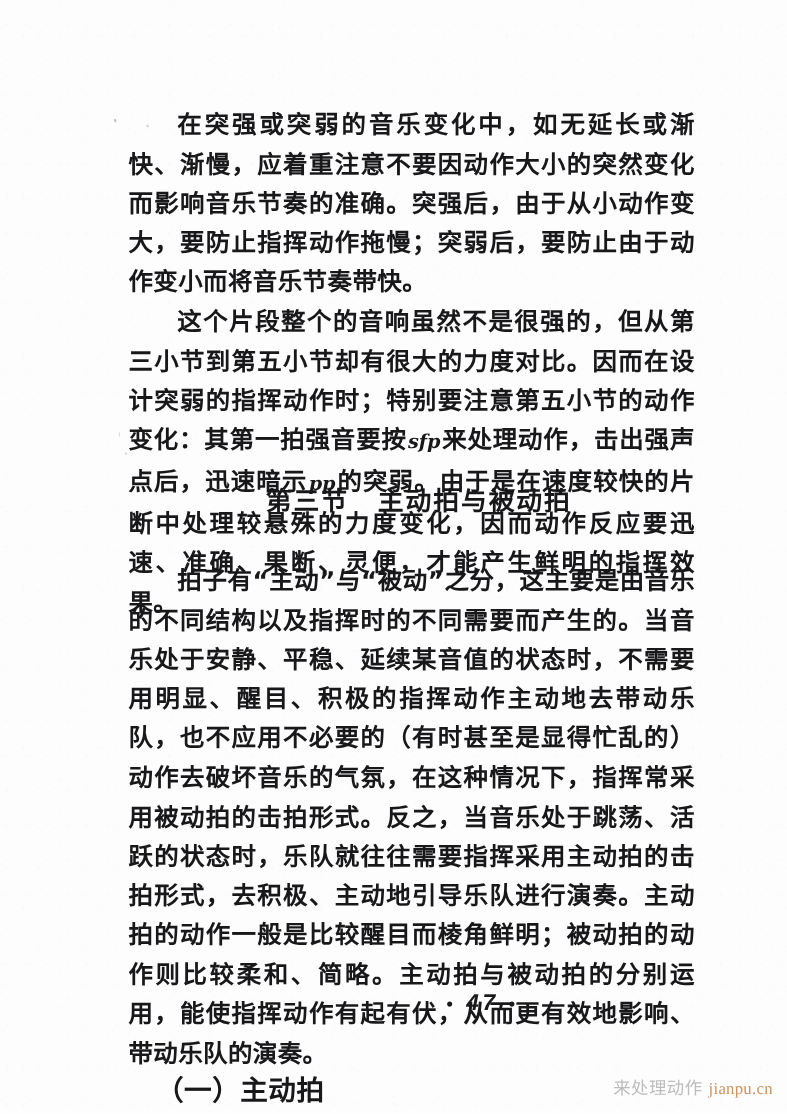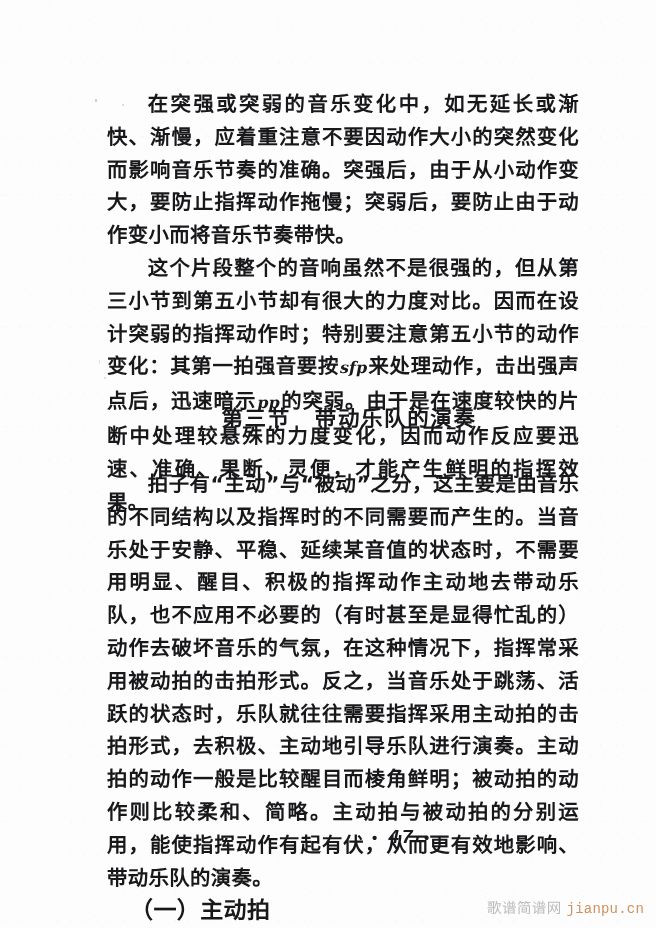--- a/index.html
+++ b/index.html
@@ -120,21 +120,21 @@
     opacity: 0.92;
     user-select: none;
   }
   .watermark .wm-cn {
     font-family: "DejaVu Sans", "Liberation Sans", sans-serif;
     font-size: 14.5px;
     color: #b7b7b7;
     letter-spacing: 0.4px;
   }
   .watermark .wm-url {
-    font-family: Liberation Mono, monospace;
+    font-family: Liberation Serif, serif;
     font-size: 14px;
     color: #c98a52;
     letter-spacing: 0.2px;
   }
 
   
   .speck {
     position: absolute;
     background: #8e8e92;
     border-radius: 50%;
@@ -156,38 +156,38 @@
   <span class="speck s4"></span>
 
   <div class="textblock">
 
     <p class="para indent">在突强或突弱的音乐变化中，如无延长或渐快、渐慢，应着重注意不要因动作大小的突然变化而影响音乐节奏的准确。突强后，由于从小动作变大，要防止指挥动作拖慢；突弱后，要防止由于动作变小而将音乐节奏带快。</p>
 
     <p class="para indent"><span>这个片段整个的音响虽然不是很强的，但从第三小节到第五小节却有很大的力度对比。因而在设计突弱的指挥动作时；特别要注意第五小节的动作变化：其第一拍强音要按</span><span class="ital">sfp</span><span>来处理动作，击出强声点后，迅速暗示</span><span class="ital">pp</span><span>的突弱。由于是在速度较快的片断中处理较悬殊的力度变化，因而动作反应要迅速、准确、果断、灵便，才能产生鲜明的指挥效果。</span></p>
 
   </div>
 
-  <h2 class="section-heading"><span class="sec-num">第三节</span><span>带动乐队的演奏</span></h2>
+  <h2 class="section-heading"><span class="sec-num">第三节</span><span>主动拍与被动拍</span></h2>
 
   <div class="textblock" style="top:468px;">
 
     <p class="para indent">拍子有“主动”与“被动”之分，这主要是由音乐的不同结构以及指挥时的不同需要而产生的。当音乐处于安静、平稳、延续某音值的状态时，不需要用明显、醒目、积极的指挥动作主动地去带动乐队，也不应用不必要的（有时甚至是显得忙乱的）动作去破坏音乐的气氛，在这种情况下，指挥常采用被动拍的击拍形式。反之，当音乐处于跳荡、活跃的状态时，乐队就往往需要指挥采用主动拍的击拍形式，去积极、主动地引导乐队进行演奏。主动拍的动作一般是比较醒目而棱角鲜明；被动拍的动作则比较柔和、简略。主动拍与被动拍的分别运用，能使指挥动作有起有伏，从而更有效地影响、带动乐队的演奏。</p>
 
     <h3 class="sub-heading">（一）主动拍</h3>
 
     <p class="para indent">主动拍具有完整的击拍动作所应有的三个组成部分，即：预</p>
 
   </div>
 
   <div class="folio">
     <span class="folio-inner">
       <span class="dot">•</span>
       <span>47</span>
       <span class="dot">•</span>
     </span>
   </div>
 
   <div class="watermark">
-    <span class="wm-cn">歌谱简谱网</span>
+    <span class="wm-cn">来处理动作</span>
     <span class="wm-url">jianpu.cn</span>
   </div>
 
 </div>
 
 </body></html>

